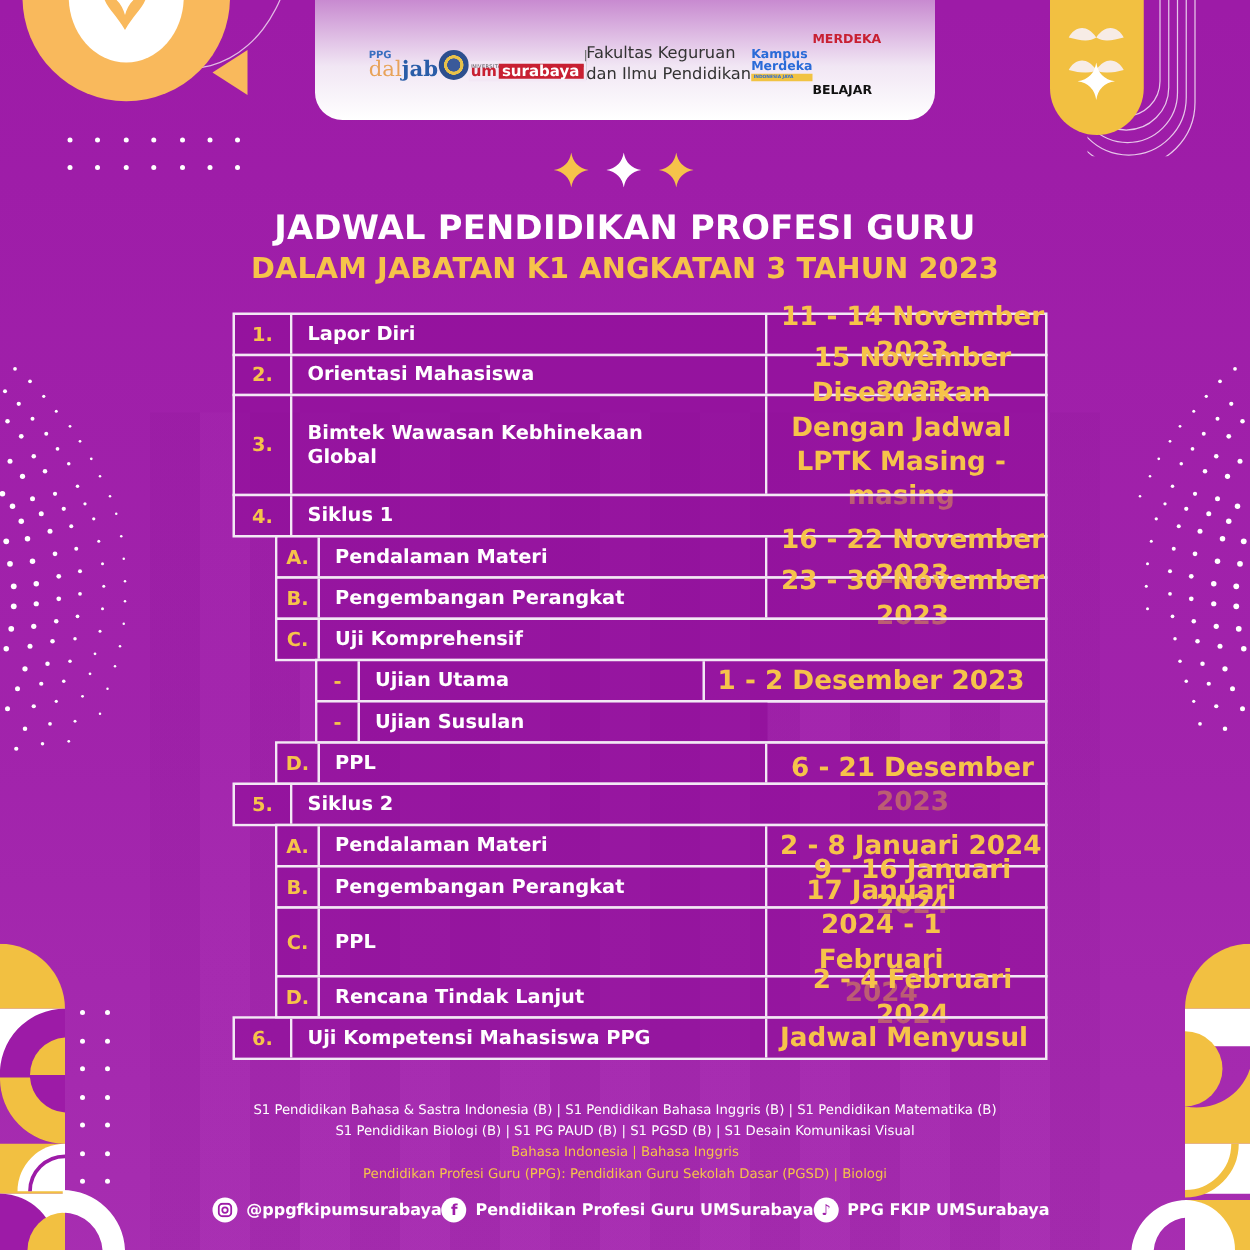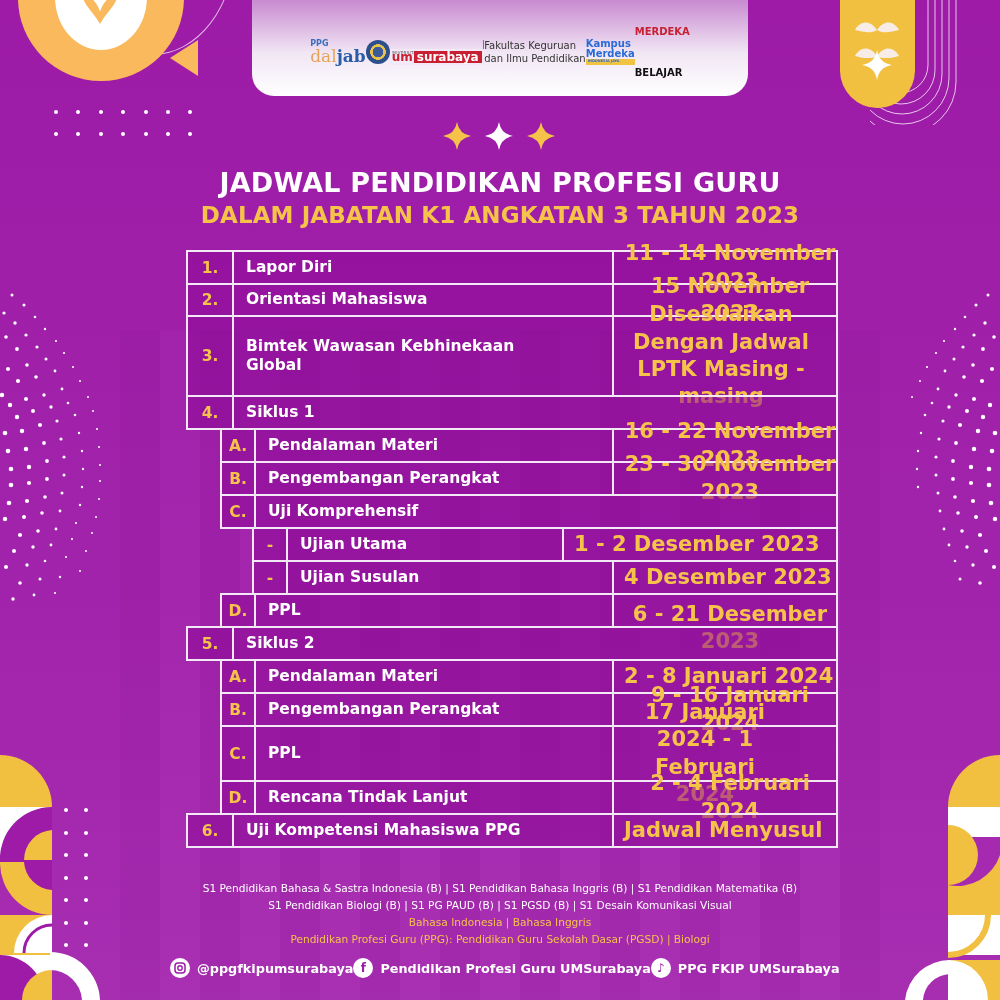--- a/index.html
+++ b/index.html
@@ -34,21 +34,21 @@
   .logo-ppg .t1 { color: #3a6fc0; font-weight: bold; font-size: 8px; }
   .logo-ppg .t2 { font-family: "DejaVu Serif", serif; font-size: 17px; color: #e8a35a; }
   .logo-ppg .t2 b { color: #2a5da8; font-weight: bold; }
   .seal { width: 24px; height: 24px; border-radius: 50%; background: radial-gradient(circle, #3a5a9a 30%, #e8c24a 32%, #e8c24a 45%, #2d4f8e 47%); }
   .ums { display: flex; flex-direction: column; line-height: 1; text-align: center; }
   .ums .row { display: flex; align-items: center; font-size: 12px; font-weight: bold; }
   .ums .um { color: #c82032; margin-right: 1px; }
   .ums .sby { background: #c82032; color: #fff; padding: 0 3px; }
   .ums .sub { font-size: 4px; color: #555; margin-top: 2px; letter-spacing: 0.3px; }
   .divider { width: 1px; height: 24px; background: #777; }
-  .fkip { font-size: 10px; color: #333; line-height: 1.3; }
+  .fkip { font-size: 13px; color: #333; line-height: 1.3; }
   .kampus { display: flex; flex-direction: column; line-height: 0.95; font-size: 10px; font-weight: bold; color: #2a6bd8; }
   .kampus .bar { background: #f1c343; color: #2a6bd8; font-size: 3.5px; padding: 1px 2px; margin-top: 1px; }
   .merdeka { display: flex; flex-direction: column; line-height: 1; font-weight: bold; font-size: 10px; }
   .merdeka .r { color: #c82032; }
   .merdeka .k { color: #111; margin-top: 31px; }
 
   
   .deco { position: absolute; }
   .circle-tl { left: 18px; top: -85px; width: 166px; height: 166px; border-radius: 50%; background: #f9b95c; }
   .circle-tl-inner { left: 55px; top: -55px; width: 92px; height: 105px; border-radius: 50%; background: #ffffff; }
@@ -444,21 +444,20 @@
 
   <div class="row" style="left:66px;top:277px;width:586px;height:35px;">
     <div class="cell num" style="width:34px">-</div>
     <div class="cell lbl" style="width:276px">Ujian Utama</div>
     <div class="cell date" style="flex:1">1 - 2 Desember 2023</div>
   </div>
 
   <div class="row" style="left:66px;top:310px;width:586px;height:35px;">
     <div class="cell num" style="width:34px">-</div>
     <div class="cell lbl" style="width:326px">Ujian Susulan</div>
-    <div class="cell date" style="flex:1">4 Desember 2023</div>
   </div>
 
   <div class="row" style="left:34px;top:343px;width:618px;height:35px;">
     <div class="cell num" style="width:34px">D.</div>
     <div class="cell lbl" style="width:358px">PPL</div>
     <div class="cell date" style="flex:1;align-items:flex-start;padding-top:6px">6 - 21 Desember 2023</div>
   </div>
 
   <div class="row" style="left:0;top:376px;width:652px;height:35px;">
     <div class="cell num" style="width:46px">5.</div>

